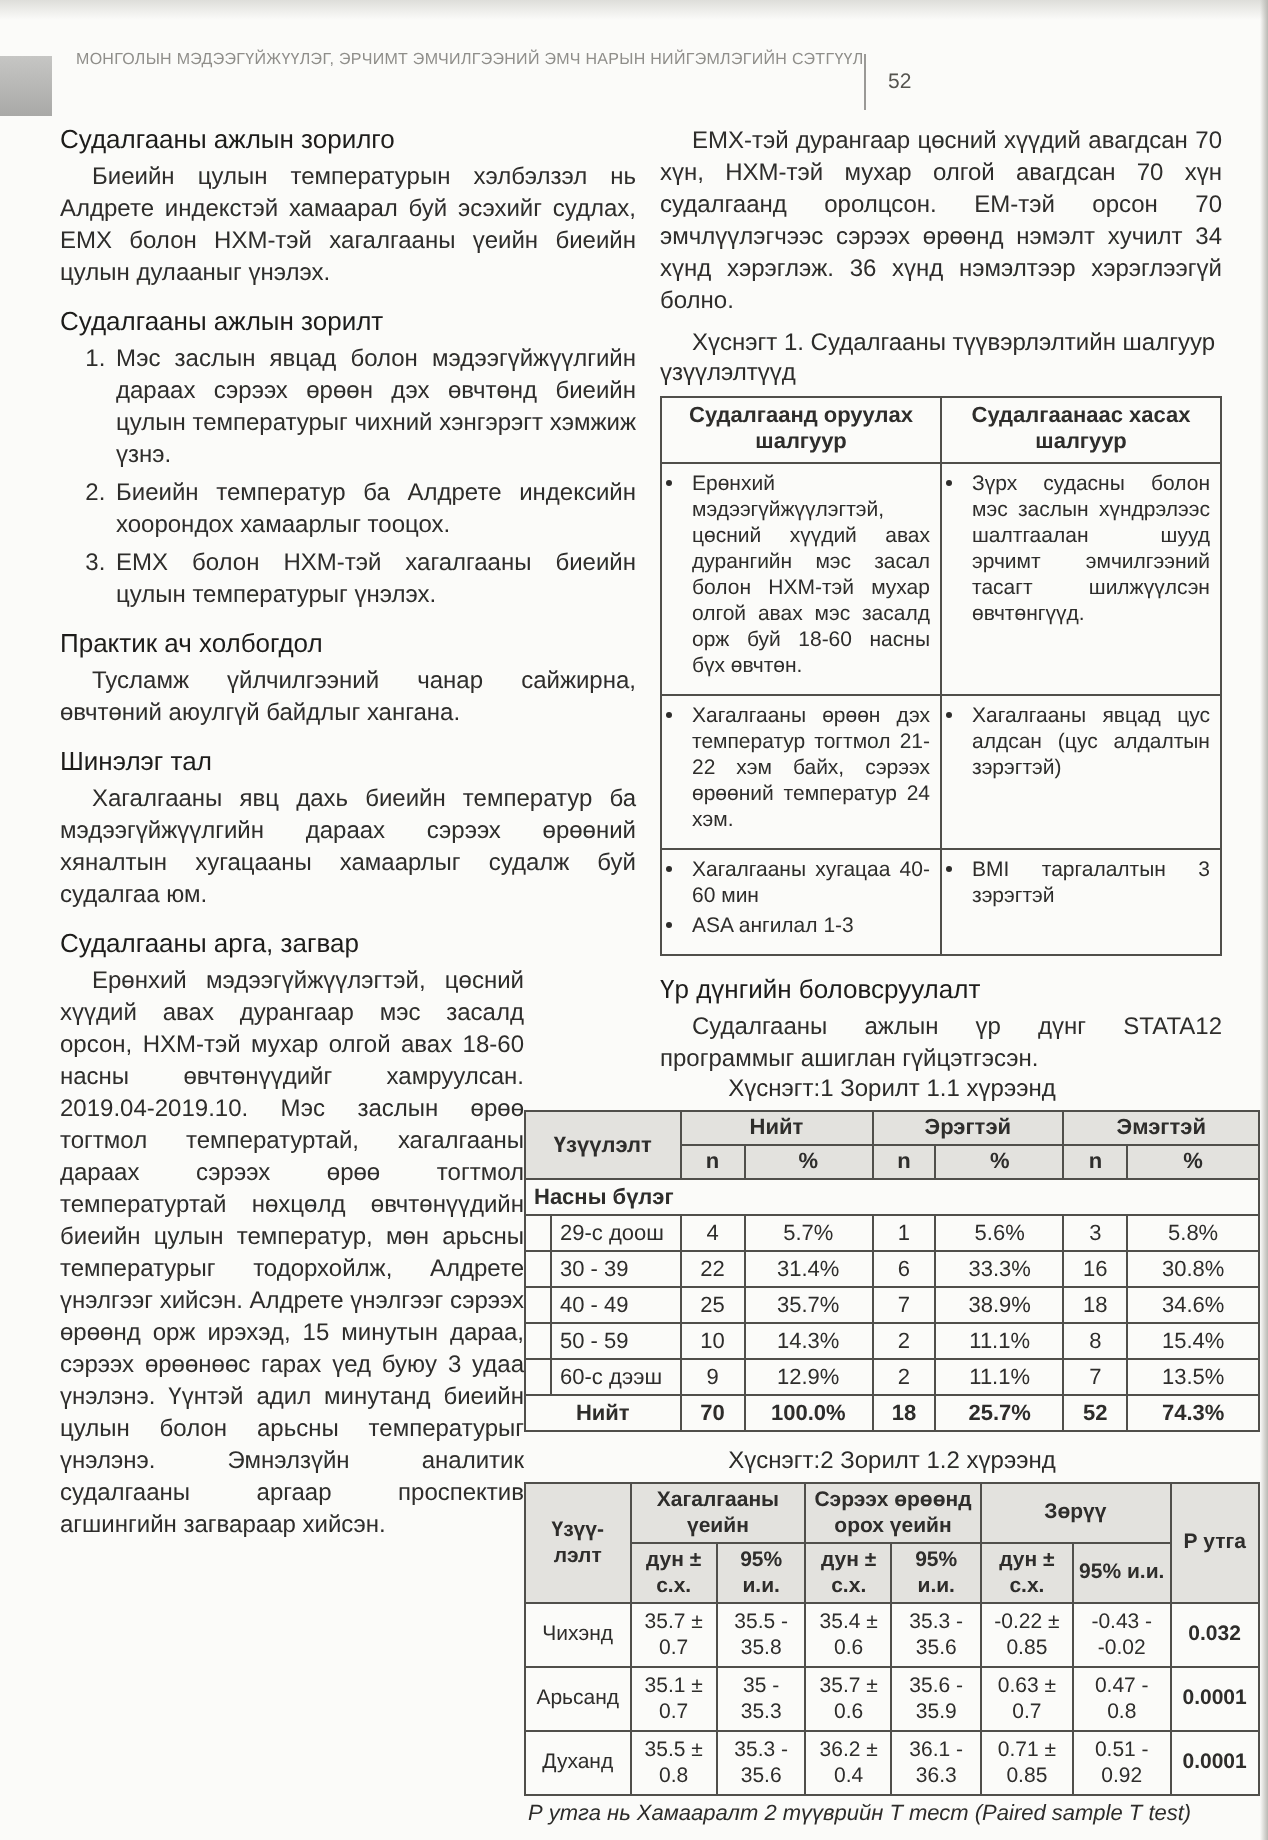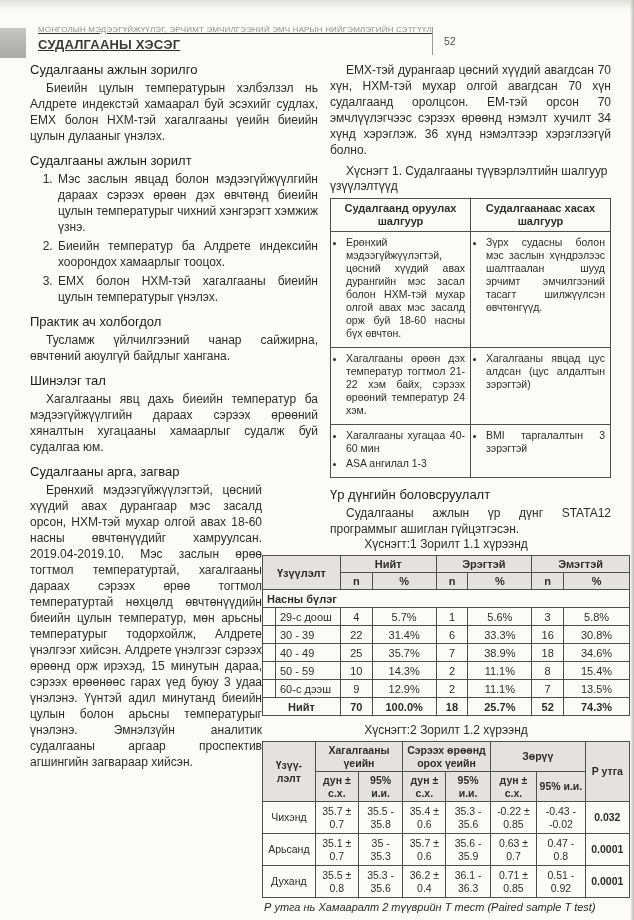--- a/index.html
+++ b/index.html
@@ -9,21 +9,21 @@
     font-family:"Liberation Sans", sans-serif;
   }
   .top-strip{position:absolute;top:0;left:0;right:0;height:10px;
     background:linear-gradient(#dededa, rgba(251,251,249,0));}
   .right-strip{position:absolute;top:0;right:0;bottom:0;width:4px;
     background:linear-gradient(90deg, rgba(251,251,249,0), #b9b8b3);}
   
   .header{position:absolute;top:24px;left:0;width:634px;height:36px;}
   .logo-box{position:absolute;left:0;top:4px;width:26px;height:30px;
     background:linear-gradient(#c6c6c4,#a9a9a7);}
-  .header-text{position:absolute;left:38px;top:1px;width:380px;text-decoration:underline;}
+  .header-text{position:absolute;left:38px;top:1px;width:380px;}
   .journal-line{font-size:8px;color:#8f8e8a;letter-spacing:0.15px;white-space:nowrap;}
   .section-line{font-size:13px;font-weight:bold;color:#3b3a37;margin-top:3px;letter-spacing:0.2px;}
   .page-num{position:absolute;left:432px;top:3px;height:28px;line-height:28px;
     border-left:1px solid #9a9996;padding-left:11px;font-size:10.5px;color:#55544f;}
   
   .left-col{position:absolute;left:30px;top:62px;width:288px;}
   .right-col{position:absolute;left:330px;top:62px;width:281px;}
   .wide-block{position:absolute;left:262px;top:530px;width:368px;}
   h3{font-size:13px;font-weight:normal;color:#1d1c1a;margin:9px 0 3px 0;}
   .left-col h3:first-child{margin-top:0;}
@@ -63,21 +63,20 @@
 <body>
 
 <div class="page">
   <div class="top-strip"></div>
   <div class="right-strip"></div>
 
   <div class="header">
     <div class="logo-box"></div>
     <div class="header-text">
       <div class="journal-line">МОНГОЛЫН МЭДЭЭГҮЙЖҮҮЛЭГ, ЭРЧИМТ ЭМЧИЛГЭЭНИЙ ЭМЧ НАРЫН НИЙГЭМЛЭГИЙН СЭТГҮҮЛ</div>
-      <div class="section-line">СУДАЛГААНЫ ХЭСЭГ</div>
     </div>
     <div class="page-num">52</div>
   </div>
 
   <div class="left-col">
     <h3>Судалгааны ажлын зорилго</h3>
     <p class="body">Биеийн цулын температурын хэлбэлзэл нь Алдрете индекстэй хамаарал буй эсэхийг судлах, ЕМХ болон НХМ-тэй хагалгааны үеийн биеийн цулын дулааныг үнэлэх.</p>
 
     <h3>Судалгааны ажлын зорилт</h3>
     <ol class="objectives">

